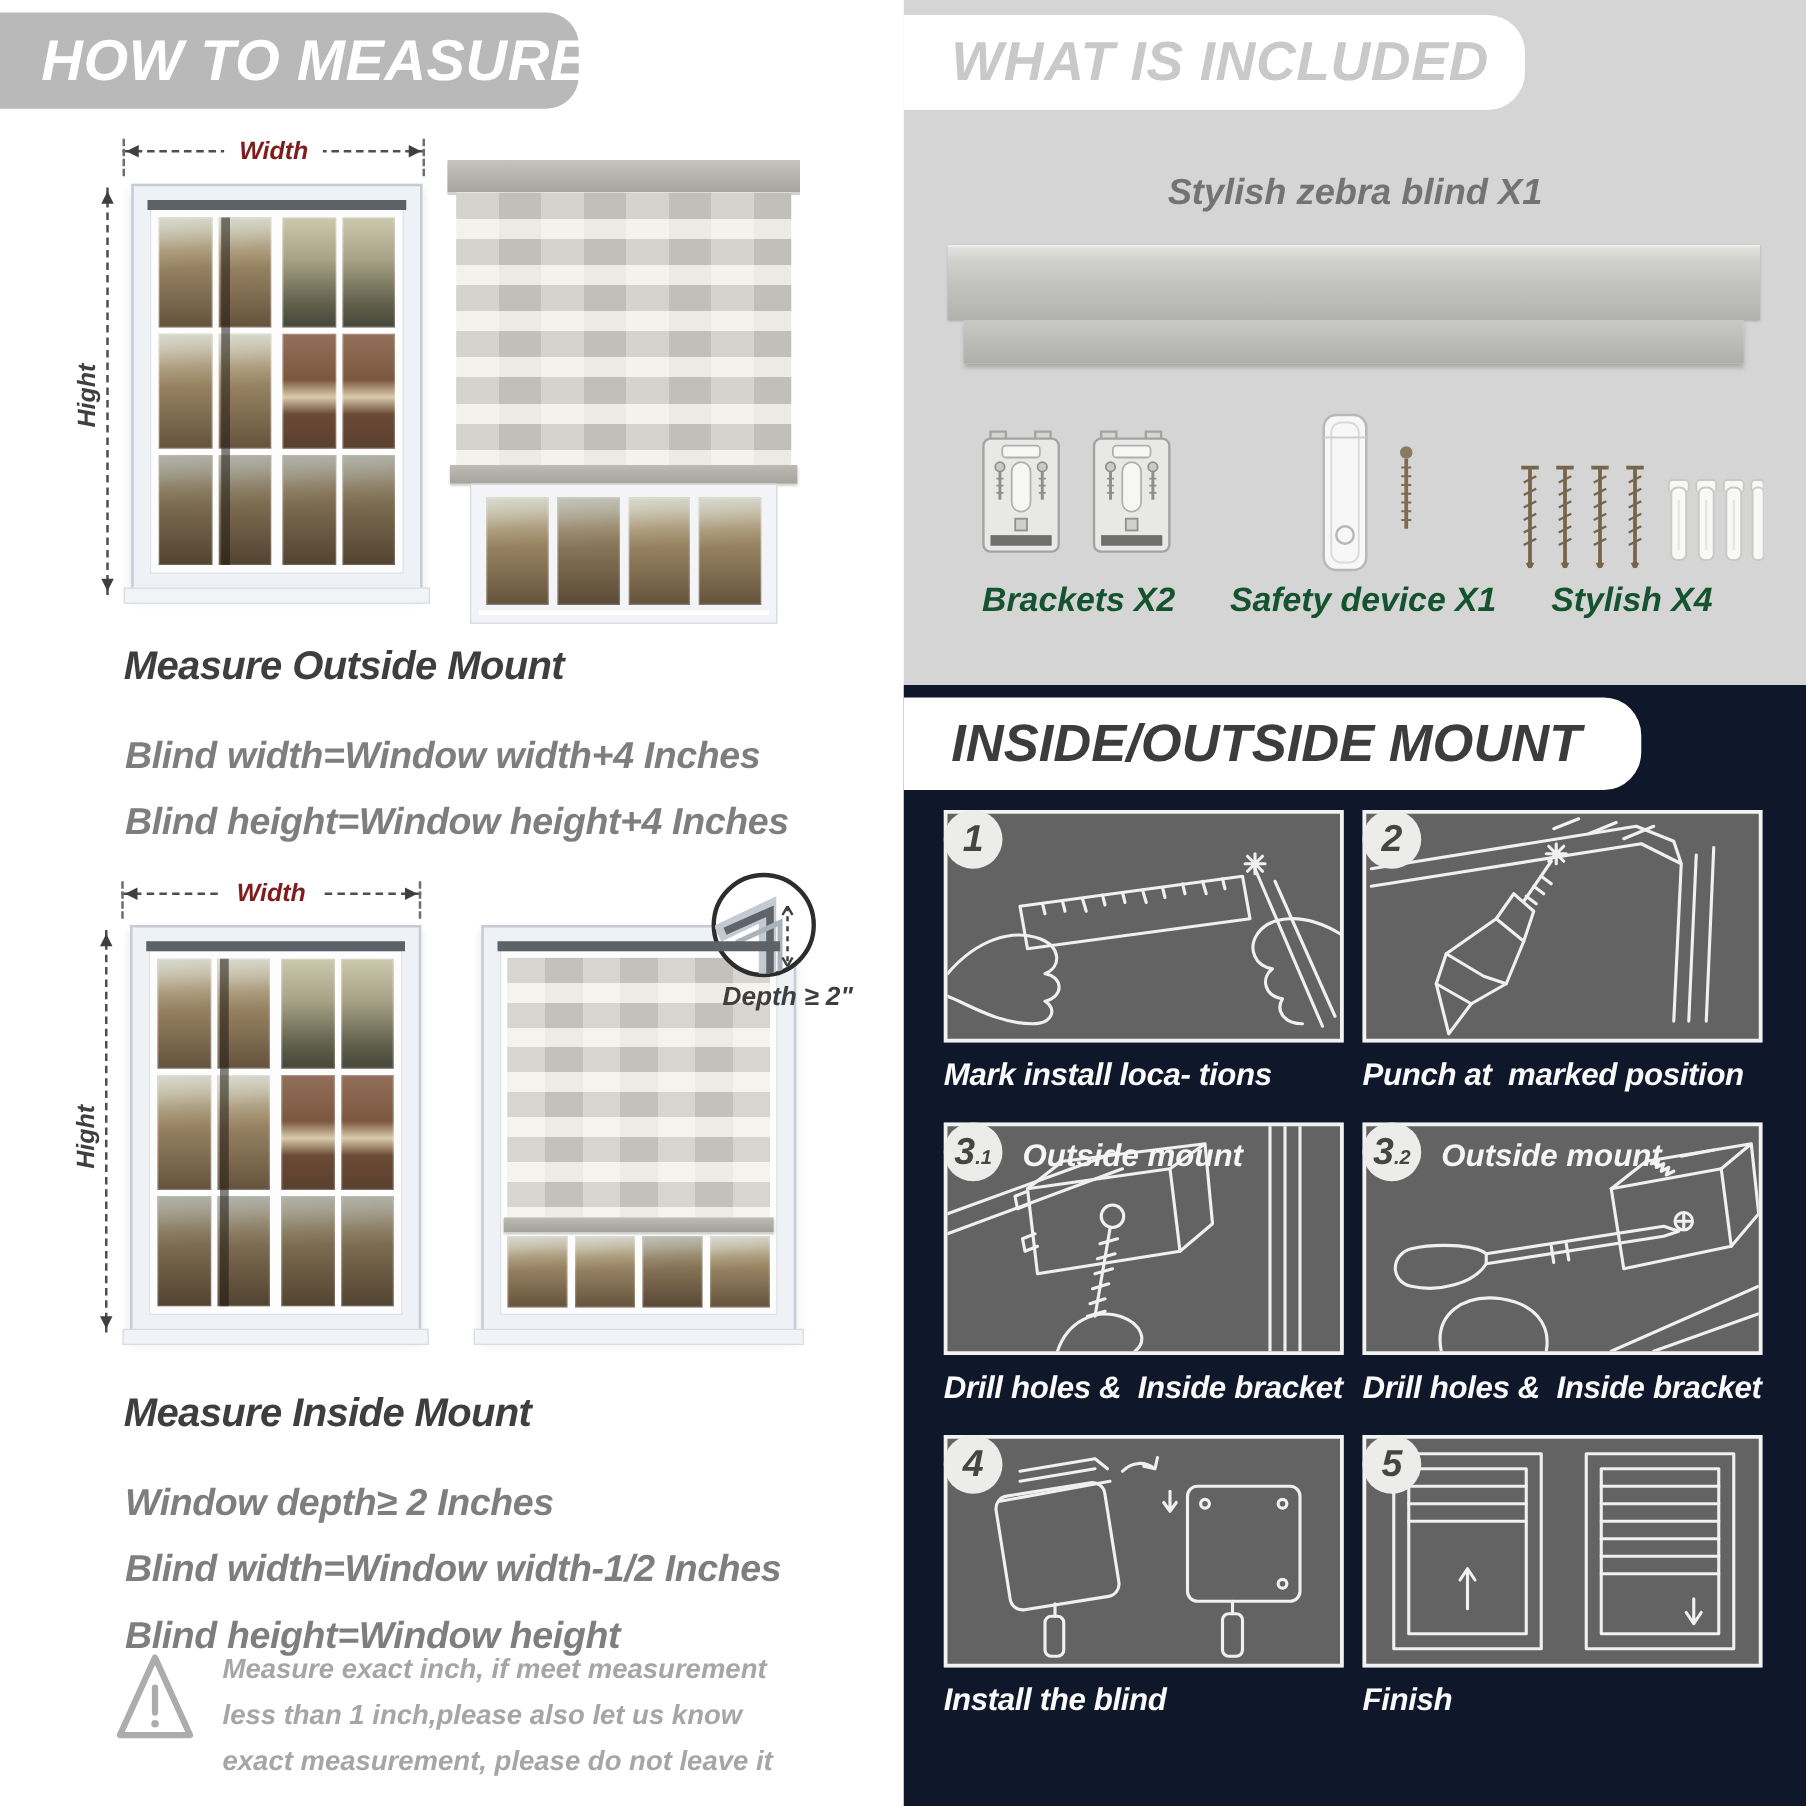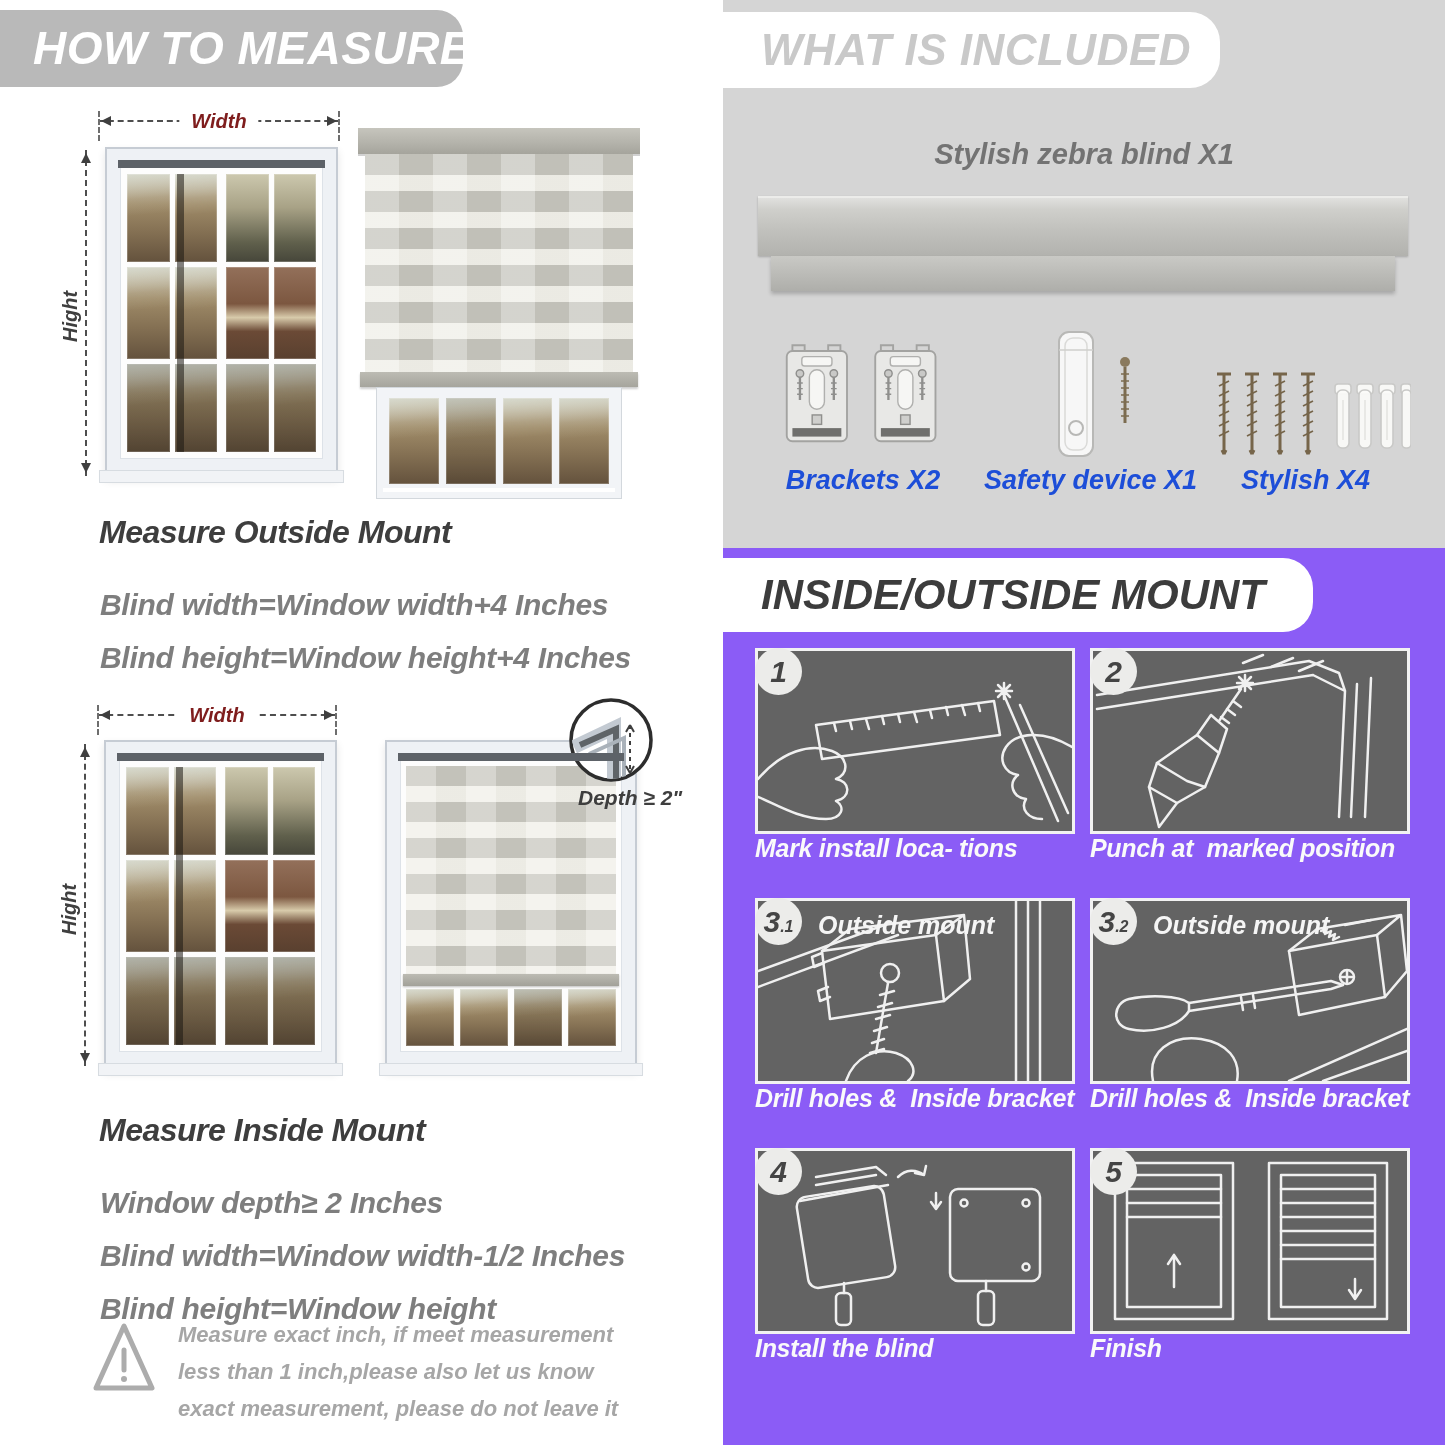--- a/index.html
+++ b/index.html
@@ -73,48 +73,48 @@
   .depth-circle{position:absolute;left:568px;top:697px;width:86px;height:86px}
   .depth-label{position:absolute;left:578px;top:786px;font-size:21px;font-weight:700;color:#3e3e3e}
 
   
   .warn-icon{position:absolute;left:92px;top:1318px;width:64px;height:78px}
   .warn-text{position:absolute;left:178px;top:1316px;width:450px;font-size:22px;font-weight:700;
     color:#a6a6a6;line-height:37px}
 
   
   .included-panel{position:absolute;left:723px;top:0;width:722px;height:548px;background:#d5d5d5}
-  .mount-panel{position:absolute;left:723px;top:548px;width:722px;height:897px;background:#8b5cf6}
+  .mount-panel{position:absolute;left:723px;top:548px;width:722px;height:897px;background:#0f172a}
 
   .banner-white{position:absolute;left:0;background:#fff;border-radius:0 30px 30px 0;
     display:flex;align-items:center;padding-left:38px;font-weight:700;white-space:nowrap}
   .included-banner{top:12px;width:497px;height:76px;font-size:44px;color:#c9c9c9;letter-spacing:.5px}
   .mount-banner{top:10px;width:590px;height:74px;font-size:42px;color:#3c3c3c;letter-spacing:0}
 
   .product-label{position:absolute;left:0;top:138px;width:100%;text-align:center;
     font-size:29px;font-weight:700;color:#737373}
   .headrail{position:absolute;left:35px;top:196px;width:650px}
   .headrail-top{height:60px;border-top:2px solid #ececea;
     background:linear-gradient(180deg,#e0e0de 0%,#cfcfcb 20%,#c1c1bd 55%,#b2b2ae 100%);
     box-shadow:0 1px 2px rgba(0,0,0,.22)}
   .headrail-bottom{margin:0 13px;height:35px;background:linear-gradient(180deg,#c9c9c5 0%,#aeaeaa 100%);
     box-shadow:0 3px 4px rgba(0,0,0,.22)}
 
   .item-icon{position:absolute}
-  .item-label{position:absolute;top:465px;text-align:center;font-size:27px;font-weight:700;color:#1d4ed8}
+  .item-label{position:absolute;top:465px;text-align:center;font-size:27px;font-weight:700;color:#14532d}
 
   
   .step{position:absolute;width:320px}
   .step-panel{position:relative;width:320px;height:186px;border:3px solid #f2f2f2;background:#636363}
   .badge{position:absolute;top:-3px;left:-3px;width:47px;height:47px;border-radius:50%;background:#ececea;
     display:flex;align-items:center;justify-content:center;z-index:2}
   .badge-num{font-size:30px;font-weight:700;color:#454545;line-height:1}
   .badge-sub{font-size:16px;font-weight:700;color:#454545;margin-top:10px}
   .step-title{position:absolute;top:10px;left:60px;font-size:25px;font-weight:700;color:#f5f5f5;z-index:2}
-  .step-caption{font-size:25px;font-weight:700;color:#fafafa;white-space:pre-wrap;letter-spacing:-.3px}
+  .step-caption{margin-top:12px;font-size:25px;font-weight:700;color:#fafafa;white-space:pre-wrap;letter-spacing:-.3px}
   .art{position:absolute;inset:0;width:100%;height:100%}
   .art path,.art rect,.art circle,.art line{fill:none;stroke:#f0f0f0;stroke-width:2.5;
     stroke-linecap:round;stroke-linejoin:round}
 </style>
 </head>
 <body>
 
 <div class="canvas">
 
   <div class="banner-left">HOW TO MEASURE</div>

